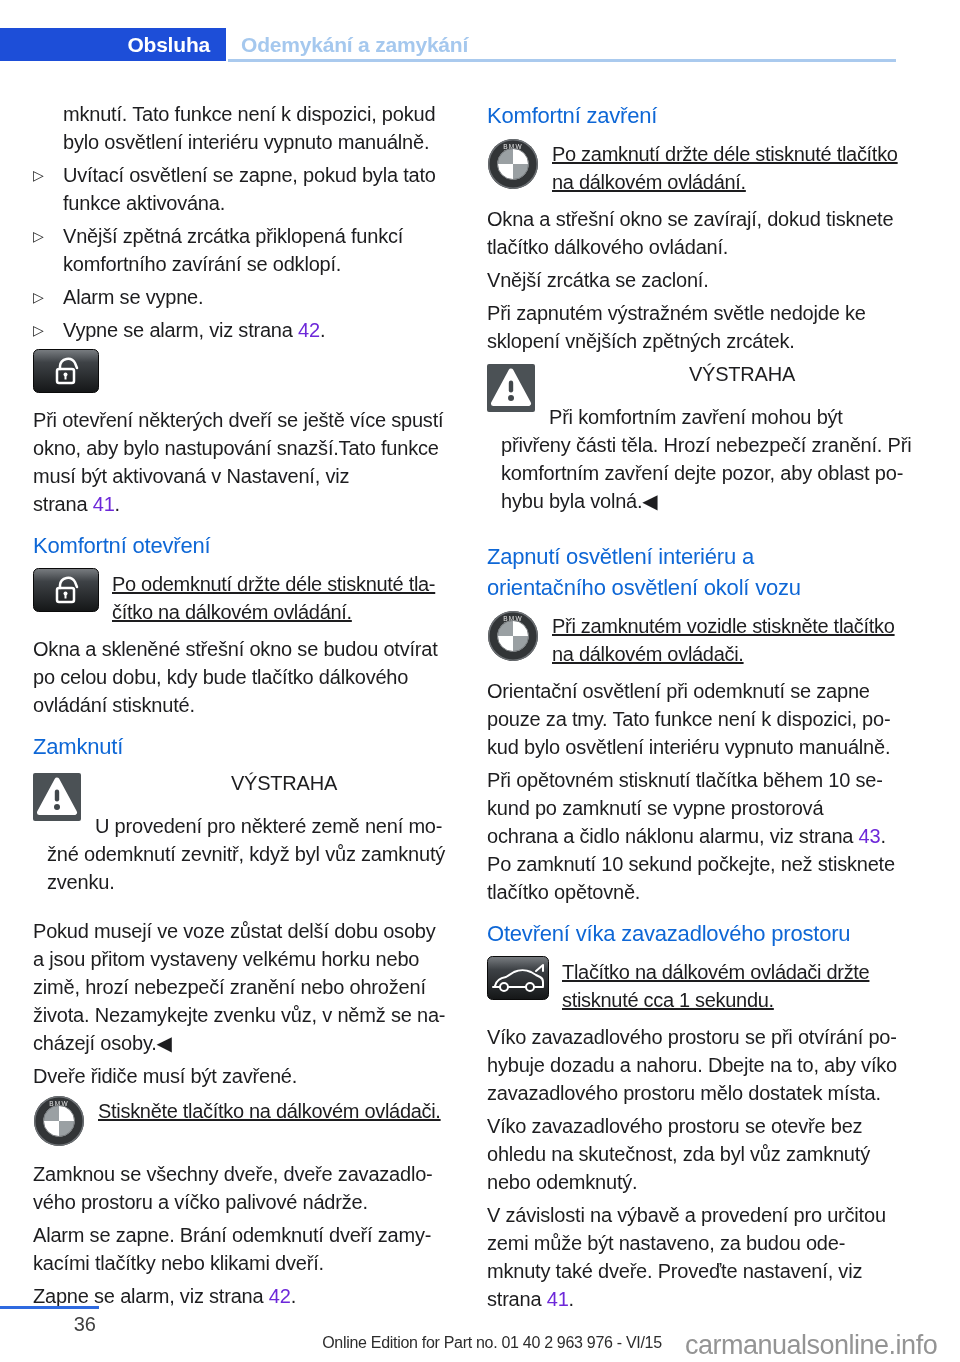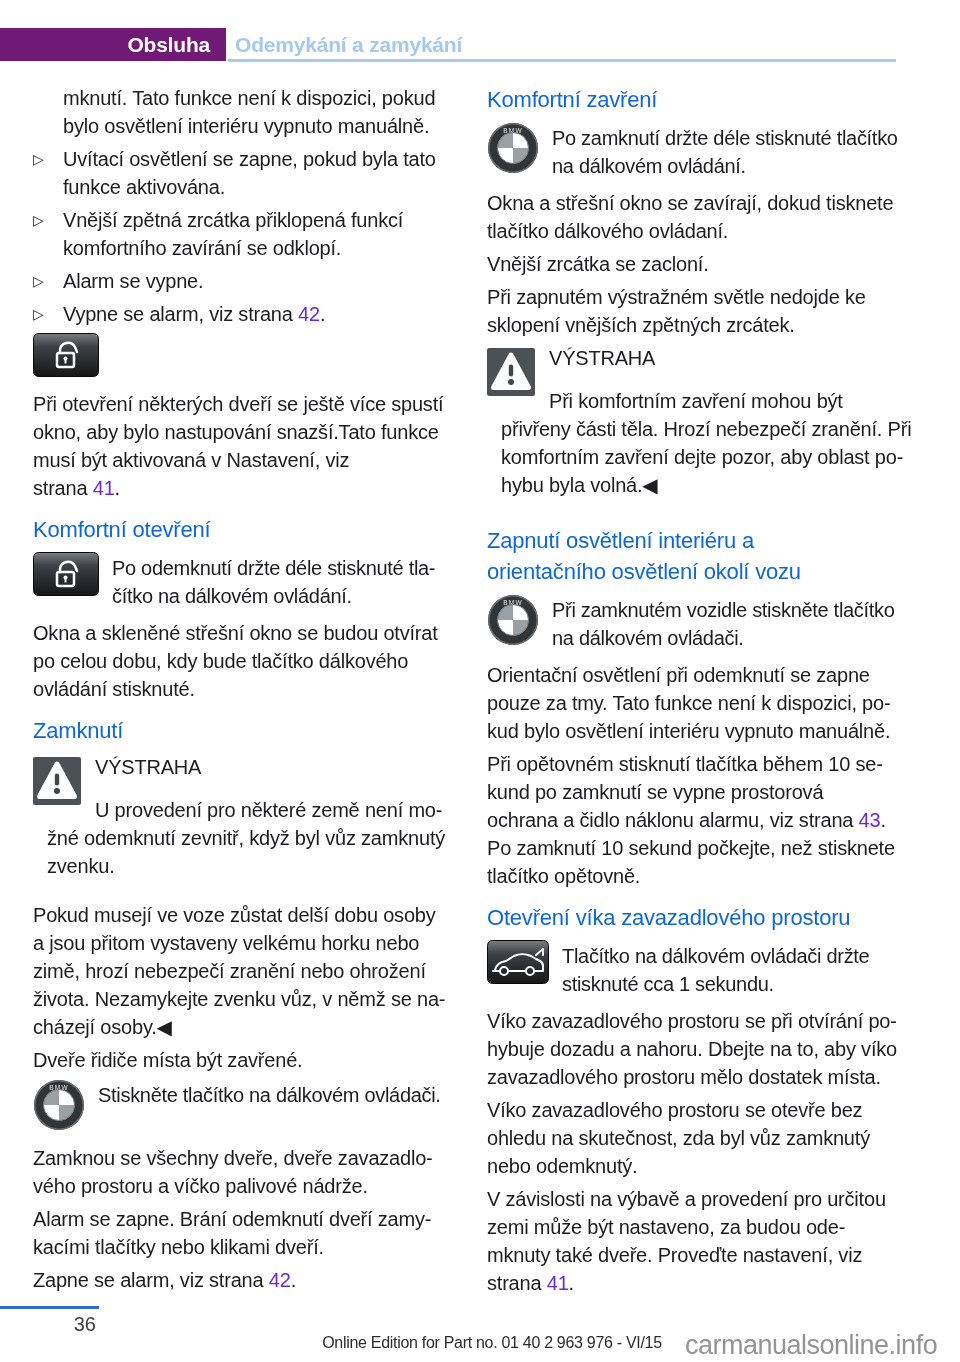--- a/index.html
+++ b/index.html
@@ -3,51 +3,51 @@
 <meta charset="utf-8">
 <style>
   html,body{margin:0;padding:0;}
   body{
     width:960px;height:1362px;position:relative;background:#ffffff;
     font-family:"Liberation Sans", sans-serif;color:#1d1d1f;overflow:hidden;
   }
   
   .tab{
     position:absolute;left:0;top:28px;width:226px;height:33px;box-sizing:border-box;
-    background:#701a75;color:#ffffff;font-weight:bold;font-size:21px;
+    background:#1d4ed8;color:#ffffff;font-weight:bold;font-size:21px;
     text-align:right;padding-right:16px;line-height:33px;letter-spacing:-0.2px;
   }
   .chapter{
-    position:absolute;left:235px;top:28px;height:33px;line-height:33px;
+    position:absolute;left:241px;top:28px;height:33px;line-height:33px;
     color:#a5c8ee;font-weight:bold;font-size:21px;letter-spacing:-0.2px;
   }
   .rule{position:absolute;left:228px;top:59px;width:668px;height:3px;background:#aacaee;}
   
-  .col{position:absolute;top:84px;}
+  .col{position:absolute;top:100px;}
   .col.left{left:33px;width:440px;}
   .col.right{left:487px;width:448px;}
   .para{
     margin:0 0 5px 0;font-size:20px;line-height:28px;white-space:pre-line;
     letter-spacing:-0.2px;color:#1d1d1f;
   }
   .para.cont{padding-left:30px;}
   .heading{
     color:#0e67d6;font-size:22px;line-height:31px;font-weight:normal;
     margin:12px 0 7px 0;white-space:pre-line;letter-spacing:-0.2px;
   }
   .heading.mt0{margin-top:0;}
   .bullet{display:flex;margin:0 0 5px 0;}
   .bullet .marker{flex:0 0 30px;font-size:14px;line-height:28px;color:#2a2a2a;}
   .bullet .btext{flex:1;font-size:20px;line-height:28px;white-space:pre-line;letter-spacing:-0.2px;}
-  .icon-note{display:flex;align-items:flex-start;margin:2px 0 9px 0;}
+  .icon-note{display:flex;align-items:flex-start;margin:2px 0 9px 0;text-decoration:underline;}
   .icon-note .icn{flex:0 0 auto;margin-right:13px;}
   .icon-note .ntext{font-size:20px;line-height:28px;white-space:pre-line;letter-spacing:-0.3px;padding-top:2px;}
   .warnblock{margin:4px 0 7px 0;}
   .warnblock .wicon{float:left;width:48px;height:48px;margin:4px 14px 4px 0;}
-  .warn-title{margin:0;font-size:20px;line-height:29px;letter-spacing:-0.2px;}
+  .warn-title{margin:0;font-size:20px;line-height:29px;letter-spacing:-0.2px;text-align:center;}
   .warn-body{margin:14px;font-size:20px;line-height:28px;white-space:pre-line;letter-spacing:-0.2px;}
   .clr{clear:both;}
   .pagelink{color:#6d28d9;text-decoration:none;cursor:pointer;}
   
   .footer-rule{position:absolute;left:0;top:1306px;width:99px;height:3px;background:#2e6ae0;}
   .page-num{position:absolute;left:0;top:1313px;width:96px;text-align:right;font-size:20px;color:#404040;}
   .edition{position:absolute;left:12px;top:1334px;width:960px;text-align:center;font-size:16px;color:#2c2c2c;letter-spacing:-0.3px;}
   .watermark{position:absolute;left:685px;top:1330px;font-size:27px;color:#949494;letter-spacing:-0.5px;}
 </style>
 </head>
@@ -144,21 +144,21 @@
 žné odemknutí zevnitř, když byl vůz zamknutý
 zvenku.</p>
       <div class="clr"></div>
     </div>
 
     <p class="para">Pokud musejí ve voze zůstat delší dobu osoby
 a jsou přitom vystaveny velkému horku nebo
 zimě, hrozí nebezpečí zranění nebo ohrožení
 života. Nezamykejte zvenku vůz, v němž se na-
 cházejí osoby.◀</p>
-    <p class="para">Dveře řidiče místa být zavřené.</p>
+    <p class="para">Dveře řidiče musí být zavřené.</p>
 
     <div class="icon-note">
       <span class="icn"><svg width="52" height="52" viewBox="0 0 52 52">
             <circle cx="26" cy="26" r="25" fill="#323537"></circle>
             <circle cx="26" cy="26" r="24.2" fill="none" stroke="#6c7074" stroke-width="1.4"></circle>
             <text x="26" y="10.5" font-size="6.5" fill="#e6e6e6" text-anchor="middle" font-family="Liberation Sans, sans-serif" letter-spacing="1.2">BMW</text>
             <circle cx="26" cy="26" r="15.5" fill="#ffffff"></circle>
             <path d="M26,26 L26,10.5 A15.5,15.5 0 0 0 10.5,26 Z" fill="#9aa0a3"></path>
             <path d="M26,26 L41.5,26 A15.5,15.5 0 0 1 26,41.5 Z" fill="#9aa0a3"></path>
             <circle cx="26" cy="26" r="15.5" fill="none" stroke="#777b7e" stroke-width="1"></circle>

